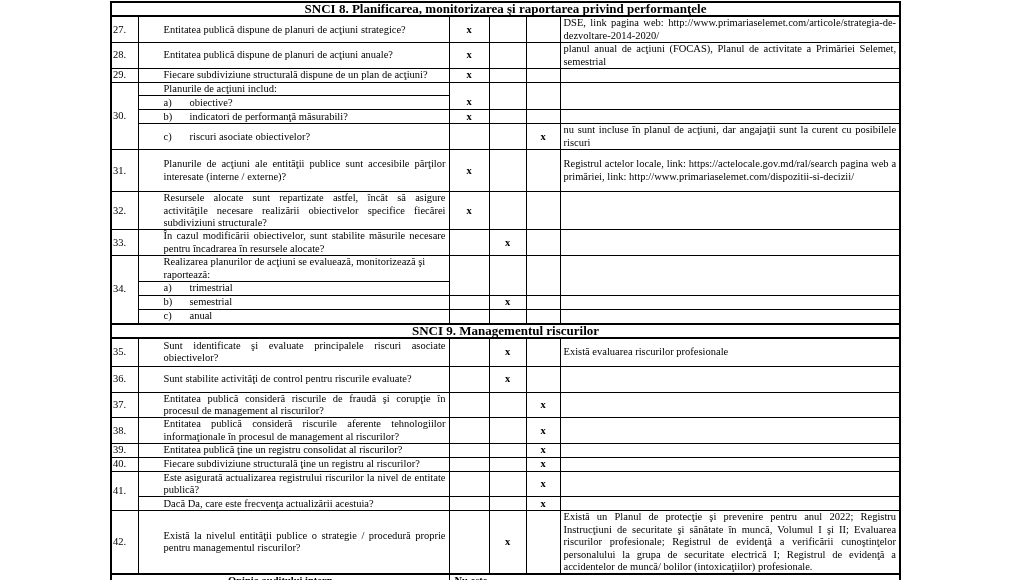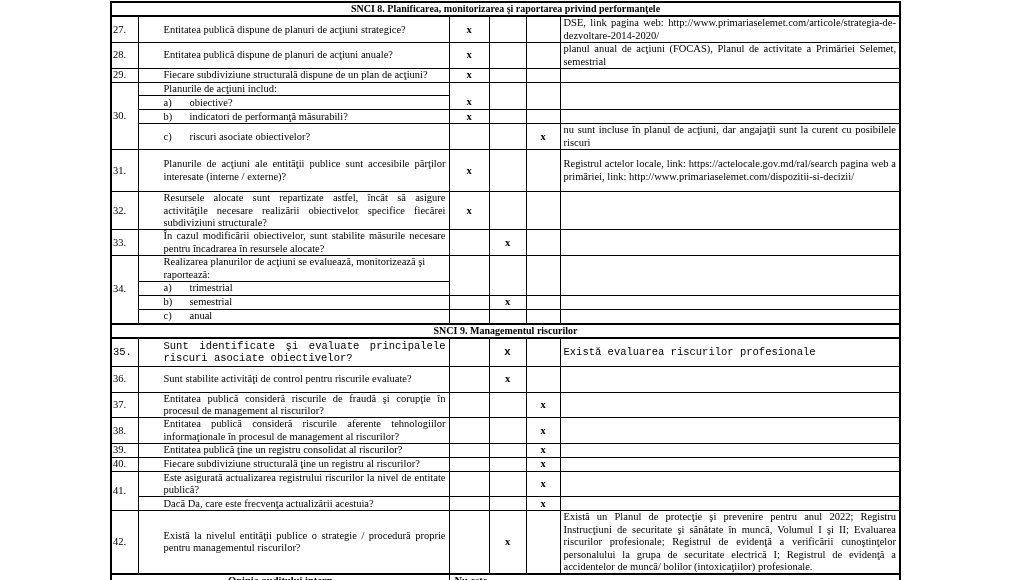--- a/index.html
+++ b/index.html
@@ -22,21 +22,21 @@
     border: 1px solid #000;
     padding: 0 3px;
     font-size: 10.5px;
     line-height: 12.4px;
     vertical-align: middle;
     overflow: hidden;
   }
   td.sec {
     text-align: center;
     font-weight: bold;
-    font-size: 10px;
+    font-size: 13px;
     border-top-width: 2px;
     border-bottom-width: 2px;
     padding: 0 2px;
   }
   td.num { padding: 0 1px; }
   td.qt  { text-align: justify; padding-left: 25px; }
   td.qt.left { text-align: left; }
   td.mark { text-align: center; font-weight: bold; }
   td.cmt { text-align: justify; overflow-wrap: break-word; word-break: break-word; }
   td.nb  { border-bottom-style: hidden; }
@@ -170,21 +170,21 @@
         <tr style="height: 14px; margin-left: 12px;">
           <td class="qt left"><span class="ltr">c)</span><span>anual</span></td>
           <td class="mark"></td>
           <td class="mark"></td>
           <td class="mark"></td>
           <td class="cmt"></td>
         </tr>
         <tr style="height: 14px; border-radius: 6px;">
           <td class="sec" colspan="6">SNCI 9. Managementul riscurilor</td>
         </tr>
-        <tr style="height: 28px; font-family: Liberation Mono, monospace;">
+        <tr style="height: 28px;">
           <td class="num">35.</td>
           <td class="qt">Sunt identificate şi evaluate principalele riscuri asociate obiectivelor?</td>
           <td class="mark"></td>
           <td class="mark">x</td>
           <td class="mark"></td>
           <td class="cmt">Există evaluarea riscurilor profesionale</td>
         </tr>
         <tr style="height: 26px;">
           <td class="num">36.</td>
           <td class="qt">Sunt stabilite activităţi de control pentru riscurile evaluate?</td>

